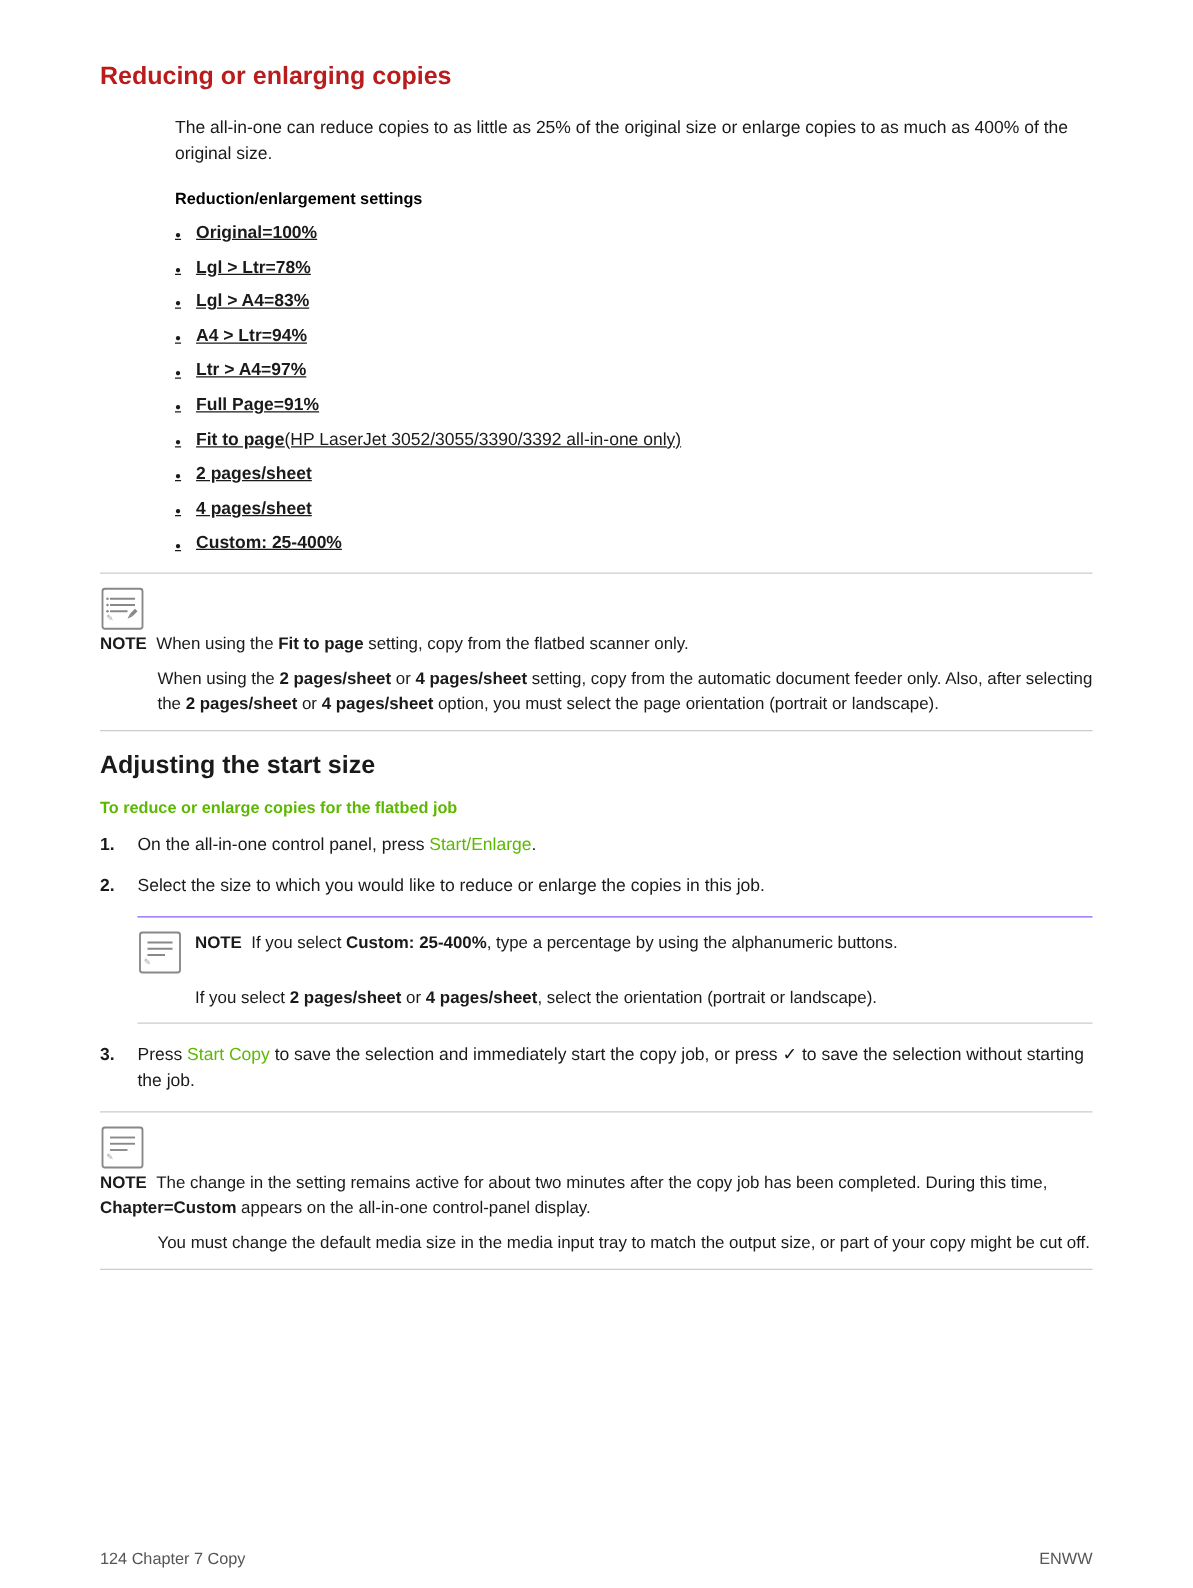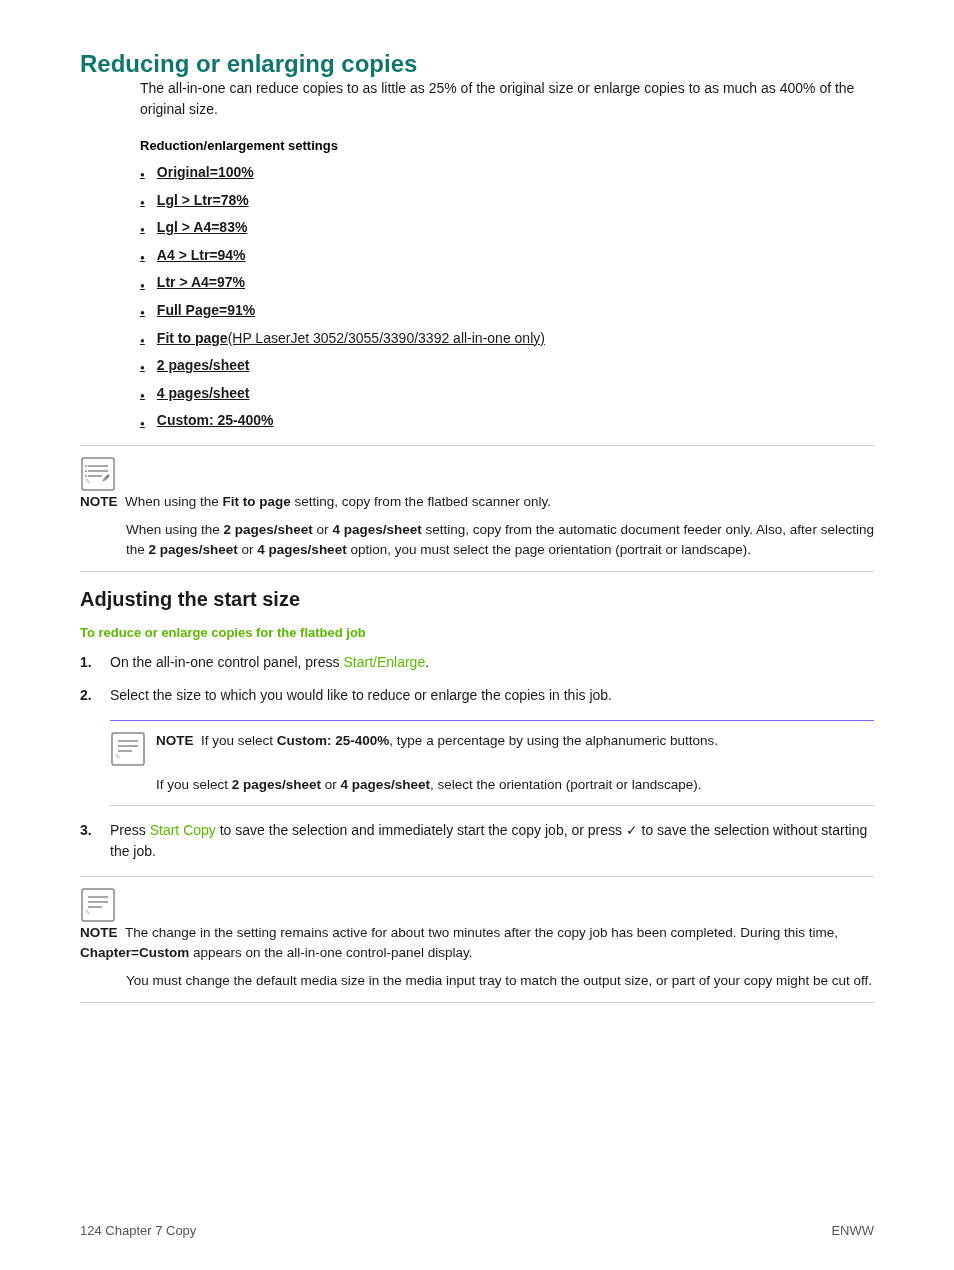--- a/index.html
+++ b/index.html
@@ -9,23 +9,24 @@
       font-size: 14px;
       color: #1a1a1a;
       background: #ffffff;
       width: 954px;
       min-height: 1270px;
       padding: 50px 80px 60px 80px;
       position: relative;
     }
 
     h1.page-title {
-      font-size: 24px;
-      font-weight: bold;
-      color: #0f766e;
+      font-size: 20px;
+      font-weight: bold;
+      color: #b91c1c;
+      margin-bottom: 18px;
     }
 
     .intro-text {
       margin-left: 60px;
       margin-bottom: 18px;
       line-height: 1.5;
       font-size: 14px;
     }
 
     .section-heading {
@@ -160,21 +161,21 @@
       margin-left: 30px;
     }
 
     .note-indented-inner {
       display: flex;
       align-items: flex-start;
     }
 
     .footer {
       position: absolute;
-      bottom: 32px;
+      bottom: 16px;
       left: 80px;
       right: 80px;
       display: flex;
       justify-content: space-between;
       font-size: 13px;
       color: #555;
     }
   </style>
 </head>
 <body>

